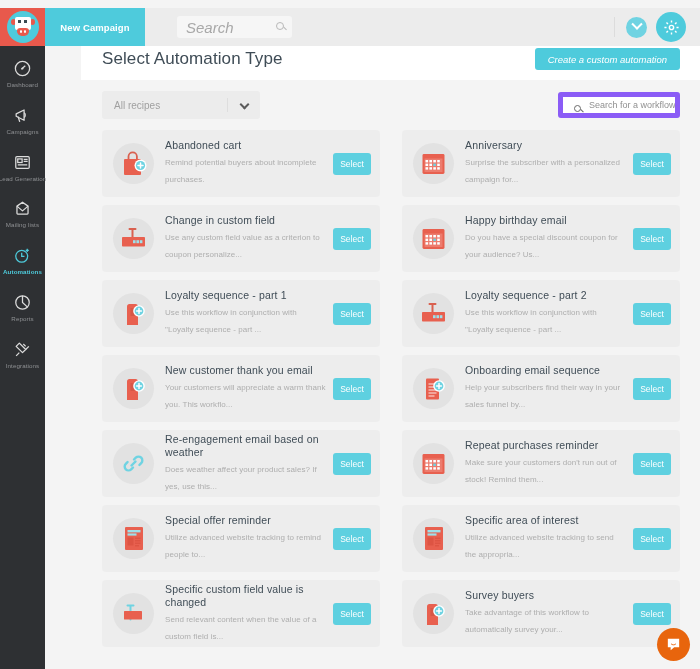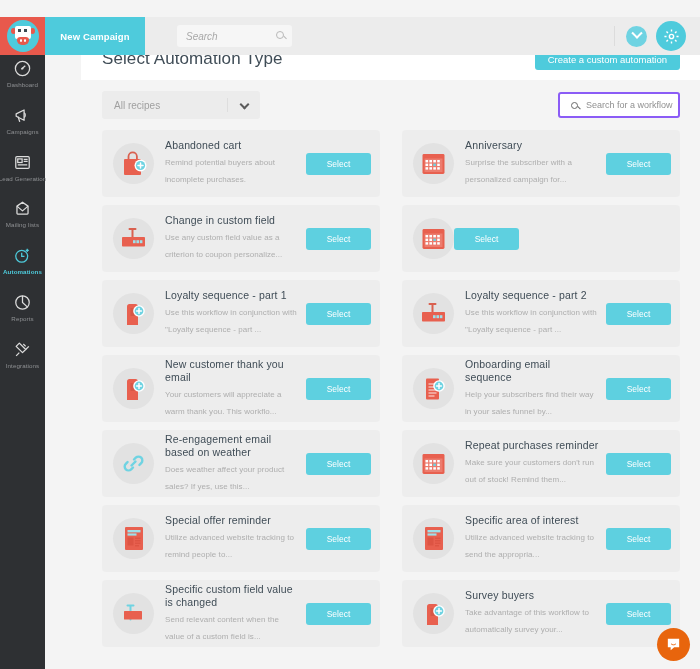--- a/index.html
+++ b/index.html
@@ -6,21 +6,21 @@
   html, body {
     width: 700px; height: 669px;
     font-family: "Liberation Sans", sans-serif;
     background: #f4f4f4;
     overflow: hidden;
   }
   #app { position: relative; width: 700px; height: 669px; background: #f4f4f4; }
 
   
   .topbar {
-    position: absolute; top: 17px; left: 0; width: 700px; height: 38px;
+    position: absolute; top: 8px; left: 0; width: 700px; height: 38px;
     background: #ececec; display: flex; align-items: center; z-index: 30;
   }
   .logo-tile {
     width: 45px; height: 38px; background: #e8594c;
     display: flex; align-items: center; justify-content: center; flex: none;
   }
   .logo-circle {
     width: 32px; height: 32px; border-radius: 50%; background: #4ecbdc;
     display: flex; align-items: center; justify-content: center;
     position: relative; overflow: hidden;
@@ -54,21 +54,21 @@
     font-size: 9.5px; font-weight: bold; display: flex;
     align-items: center; justify-content: center; flex: none;
     letter-spacing: .1px;
   }
   .top-search {
     position: relative; margin-left: 32px; width: 115px; height: 22px;
     background: #f6f6f6; border-radius: 3px; display: flex; align-items: center;
   }
   .top-search input {
     border: none; background: transparent; outline: none;
-    font-family: "Liberation Sans", sans-serif; font-size: 10px;
+    font-family: "Liberation Sans", sans-serif; font-size: 15px;
     color: #9b9b9b; font-style: italic; padding-left: 9px; width: 90px;
   }
   .top-search input::placeholder { color: #a8a8a8; font-style: italic; }
   .mag {
     position: absolute; right: 8px; top: 6px; width: 8px; height: 8px;
     border: 1.3px solid #b9b9b9; border-radius: 50%;
   }
   .mag::after {
     content: ''; position: absolute; width: 4px; height: 1.3px;
     background: #b9b9b9; transform: rotate(45deg); right: -4px; bottom: 0px;
@@ -113,21 +113,21 @@
   .page-head {
     height: 42px; background: #fff; display: flex; align-items: center;
     padding: 0 20px 0 21px;
   }
   .page-title {
     font-size: 17px; color: #3f4c56; font-weight: normal; letter-spacing: .1px;
   }
   .btn-custom {
     margin-left: auto; background: #4ecbdc; color: #fff; border: none;
     border-radius: 3px; height: 22px; padding: 0 13px; font-size: 9.5px;
-    font-family: "Liberation Sans", sans-serif; cursor: pointer;
+    font-family: "Liberation Sans", sans-serif; cursor: pointer; font-style: italic;
   }
 
   .filters {
     height: 50px; display: flex; align-items: center;
     padding: 0 20px 0 21px; background: #f4f4f4;
   }
   .recipe-select {
     position: relative; width: 158px; height: 28px; background: #ececec;
     border-radius: 3px; display: flex; align-items: center; padding-left: 12px;
     cursor: pointer;
@@ -137,21 +137,21 @@
     position: absolute; right: 32px; top: 7px; width: 1px; height: 14px;
     background: #dedede;
   }
   .caret {
     position: absolute; right: 12px; top: 10px; width: 7px; height: 7px;
     border-right: 2px solid #5b5b5b; border-bottom: 2px solid #5b5b5b;
     transform: rotate(45deg);
   }
   .wf-search {
     margin-left: auto; position: relative; width: 122px; height: 26px;
-    background: #fff; border: 2px solid #8b5cf6; border-radius: 3px;
+    background: #fff; border: 5px solid #8b5cf6; border-radius: 3px;
     display: flex; align-items: center;
   }
   .wf-search input {
     border: none; outline: none; background: transparent; padding-left: 26px;
     font-size: 9px; color: #8b8b8b; width: 100%;
     font-family: "Liberation Sans", sans-serif;
   }
   .wf-search input::placeholder { color: #909090; }
   .mag2 {
     position: absolute; left: 11px; top: 8px; width: 7px; height: 7px;
@@ -177,21 +177,21 @@
   }
   .card-text { flex: 1; padding-left: 11px; padding-right: 6px; min-width: 0; }
   .card-title {
     font-size: 10.5px; color: #3f4c56; line-height: 13px;
     letter-spacing: .15px; margin-bottom: 2px;
   }
   .card-desc {
     font-size: 8px; color: #aeaeae; line-height: 17px; letter-spacing: .05px;
   }
   .btn-select {
-    flex: none; width: 65px; height: 22px; background: #5ed0e0; color: #fff;
+    flex: none; width: 38px; height: 22px; background: #5ed0e0; color: #fff;
     border: none; border-radius: 3px; font-size: 8.5px; cursor: pointer;
     font-family: "Liberation Sans", sans-serif;
   }
 
   
   .chat {
     position: absolute; right: 10px; bottom: 8px; width: 33px; height: 33px;
     border-radius: 50%; background: #e8650d; display: flex;
     align-items: center; justify-content: center; cursor: pointer; z-index: 40;
   }
@@ -399,20 +399,24 @@
                 <rect x="8.4" y="12.6" width="2.6" height="2.4"></rect>
         <rect x="16.2" y="12.6" width="2.6" height="2.4"></rect>
         <rect x="4.5" y="16.2" width="2.6" height="2.4"></rect>
                 <rect x="8.4" y="16.2" width="2.6" height="2.4"></rect>
         <rect x="12.3" y="16.2" width="2.6" height="2.4"></rect>
                 <rect x="16.2" y="16.2" width="2.6" height="2.4"></rect>
       </g>
       <rect x="12.3" y="12.6" width="2.6" height="2.4" fill="#6fd3e2"></rect>
     </svg>
           </div>
+          <div class="card-text">
+            <div class="card-title">Happy birthday email</div>
+            <div class="card-desc">Do you have a special discount coupon for your audience? Us...</div>
+          </div>
           <button class="btn-select">Select</button>
         </div>
         <div class="card">
           <div class="card-icon">
             <svg width="24" height="28" viewBox="0 0 24 28">
       <path d="M5 6.5c0-1.4 1-2.5 2.4-2.5h6.2c1.4 0 2.4 1.1 2.4 2.5V25H5z" fill="#e8604f"></path>
       <rect x="8.5" y="8" width="4" height="8" fill="#c9503f" opacity="0.55"></rect>
       <circle cx="17" cy="11" r="5.8" fill="#fff"></circle>
       <circle cx="17" cy="11" r="4.4" fill="#6fd3e2"></circle>
       <path d="M17 8.6v4.8M14.6 11h4.8" stroke="#fff" stroke-width="1.5" stroke-linecap="round"></path>

